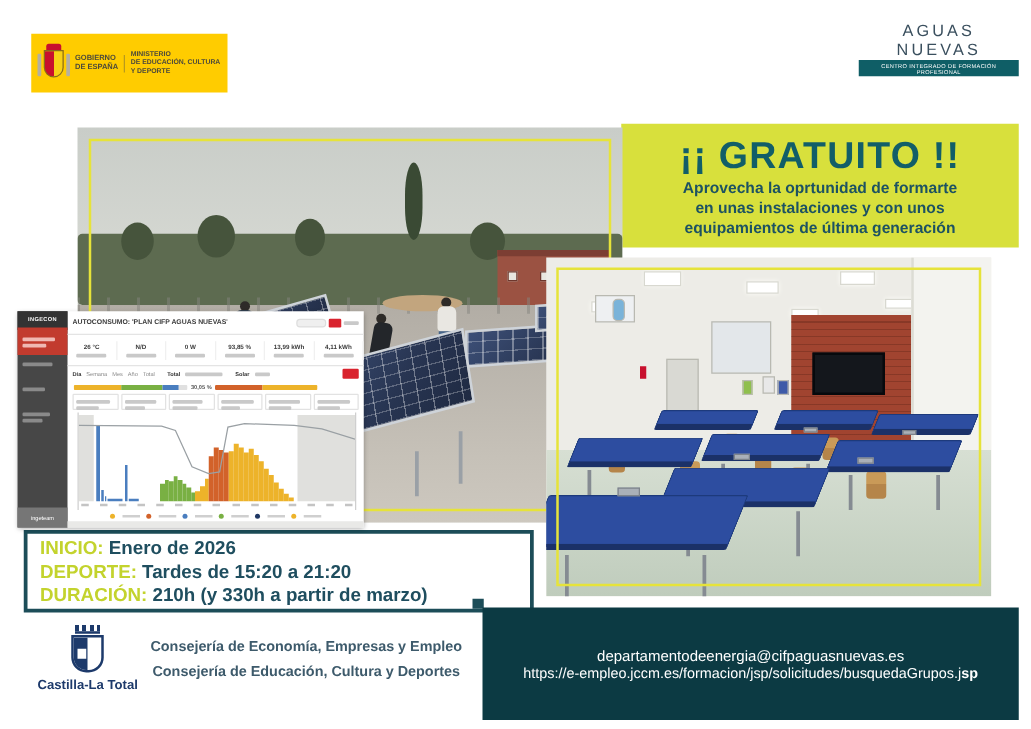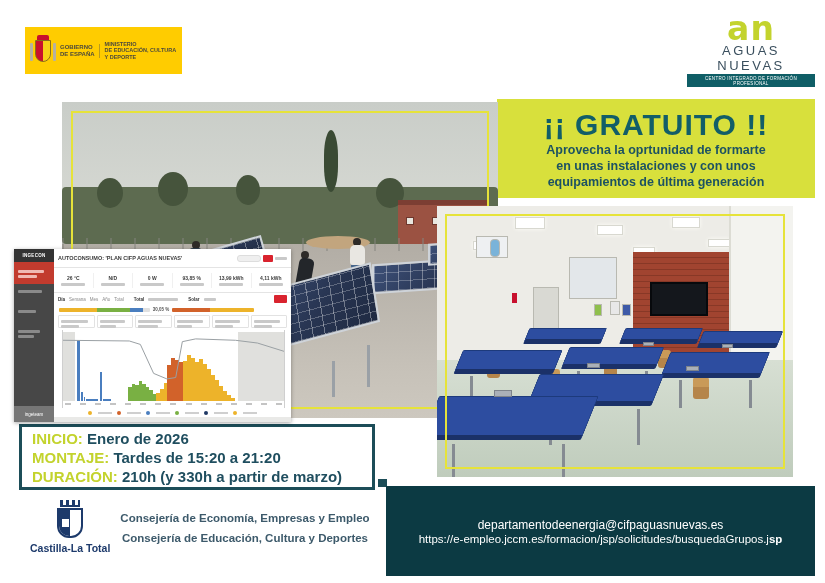--- a/index.html
+++ b/index.html
@@ -112,21 +112,21 @@
   .night{position:absolute;top:0;bottom:0;background:#dadad7;opacity:.85;}
   .cbar{position:absolute;bottom:0;}
   .m-xticks{position:absolute;left:0;right:0;bottom:0;height:6px;display:flex;justify-content:space-between;padding:1px 2px;}
   .m-xticks i{width:6px;height:2px;background:#c4c4c4;}
   .m-legend{height:9px;display:flex;align-items:center;justify-content:center;gap:5px;}
   .m-legend .dot{width:4px;height:4px;border-radius:50%;display:inline-block;}
   .m-legend .lbl{width:14px;height:2px;background:#cfcfcf;display:inline-block;margin-left:1px;}
   .m-foot{height:5px;background:#e9e9e7;}
 
   
-  .info-box{left:19px;top:424px;width:356px;height:66px;border:3px solid #1c4d58;background:#fff;
+  .info-box{left:19px;top:424px;width:408px;height:66px;border:3px solid #1c4d58;background:#fff;
     padding:6px 10px;display:flex;flex-direction:column;justify-content:center;}
   .info-row{font-size:15px;font-weight:bold;line-height:19px;white-space:nowrap;}
   .info-row .lbl{color:#c3d32d;}
   .info-row .val{color:#1f4e5f;}
   .deco-square{left:378px;top:479px;width:9px;height:8px;background:#1c4d58;}
 
   
   .clm{left:30px;top:500px;width:80px;height:70px;text-align:center;}
   .shield{position:relative;width:34px;height:40px;margin:0 auto;}
   .shield .crown{position:absolute;left:7px;top:0;width:20px;height:7px;border-bottom:2px solid #1d3a6b;
@@ -165,21 +165,20 @@
     </div>
     <div class="min-txt">
       <div>MINISTERIO</div>
       <div>DE EDUCACIÓN, CULTURA</div>
       <div>Y DEPORTE</div>
     </div>
   </div>
 
 
   <div class="abs school-logo">
-    <div class="an-mono">an</div>
     <div class="school-name">AGUAS NUEVAS</div>
     <div class="school-tagline">CENTRO INTEGRADO DE FORMACIÓN PROFESIONAL</div>
   </div>
 
   <div class="abs photo solar">
     <div class="trees"></div>
     <div class="tree" style="left:8%;top:24%;width:26px;height:30px;"></div>
     <div class="tree" style="left:22%;top:22%;width:30px;height:34px;"></div>
     <div class="tree" style="left:40%;top:23%;width:24px;height:30px;"></div>
     <div class="tree" style="left:72%;top:24%;width:28px;height:30px;"></div>
@@ -506,21 +505,21 @@
           <span class="lbl"></span>
           <span class="dot" style="background: rgb(237, 179, 42);"></span>
           <span class="lbl"></span>
         </div>
       <div class="m-foot"></div>
     </div>
   </div>
 
   <div class="abs info-box">
     <div class="info-row"><span class="lbl">INICIO:</span><span class="val"> Enero de 2026</span></div>
-    <div class="info-row"><span class="lbl">MONTAJE:</span><span class="val">  Tardes de 15:20 a 21:20</span></div>
+    <div class="info-row"><span class="lbl">DEPORTE:</span><span class="val">  Tardes de 15:20 a 21:20</span></div>
     <div class="info-row"><span class="lbl">DURACIÓN:</span><span class="val"> 210h (y 330h a partir de marzo)</span></div>
   </div>
   <div class="abs deco-square"></div>
 
   <div class="abs clm">
     <div class="shield">
       <div class="crown"></div>
       <div class="bodyS">
           <div class="half">
             <div class="castle"></div>

